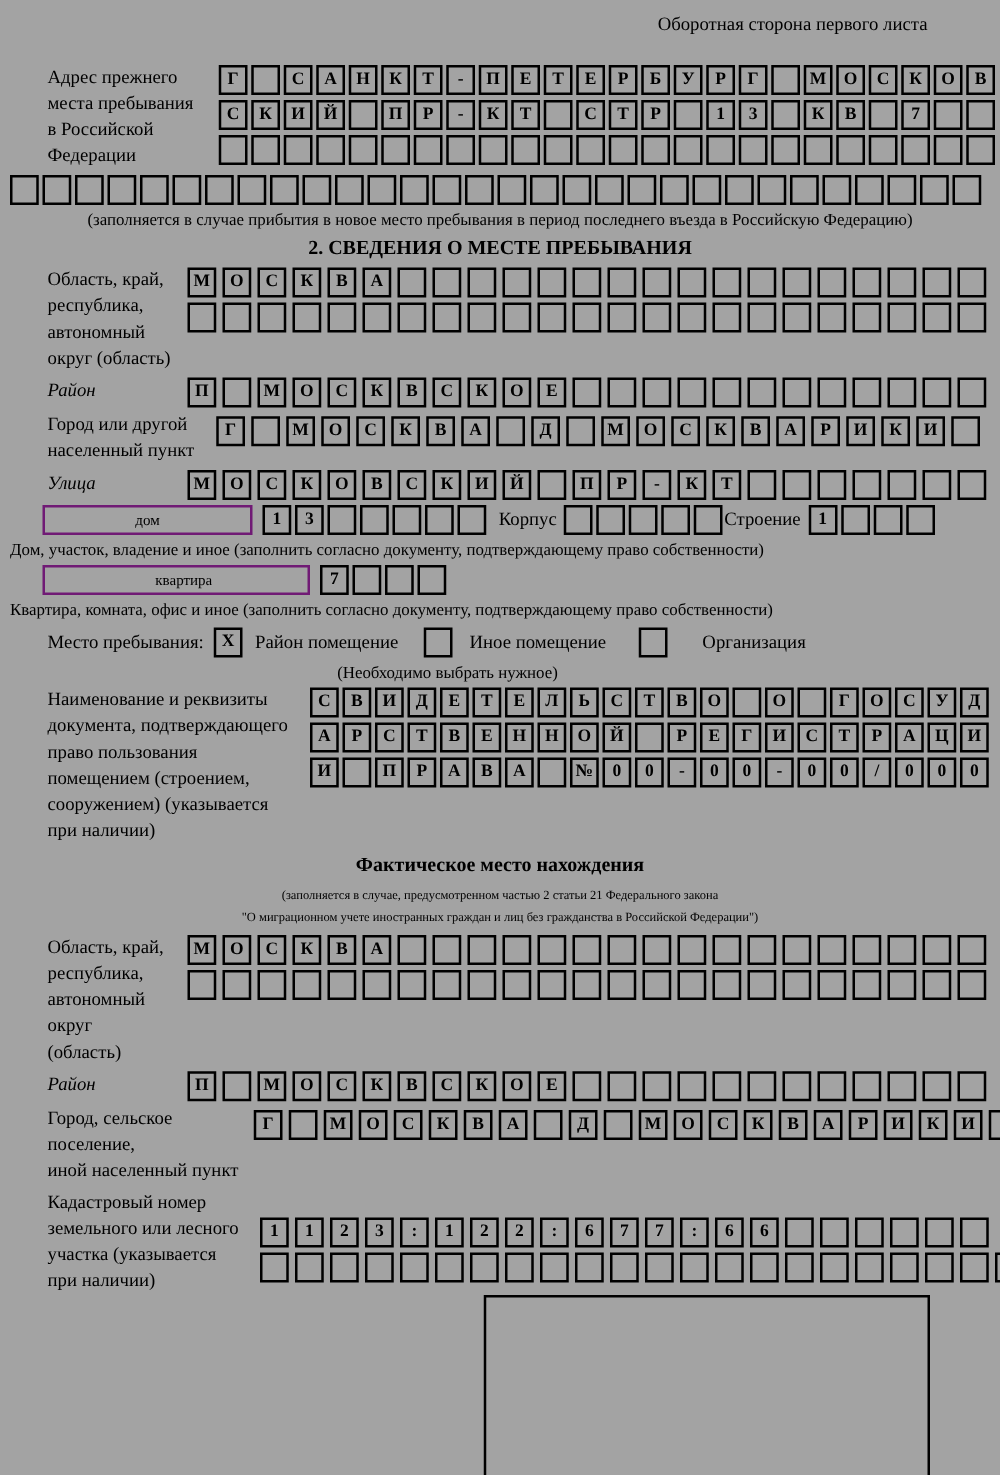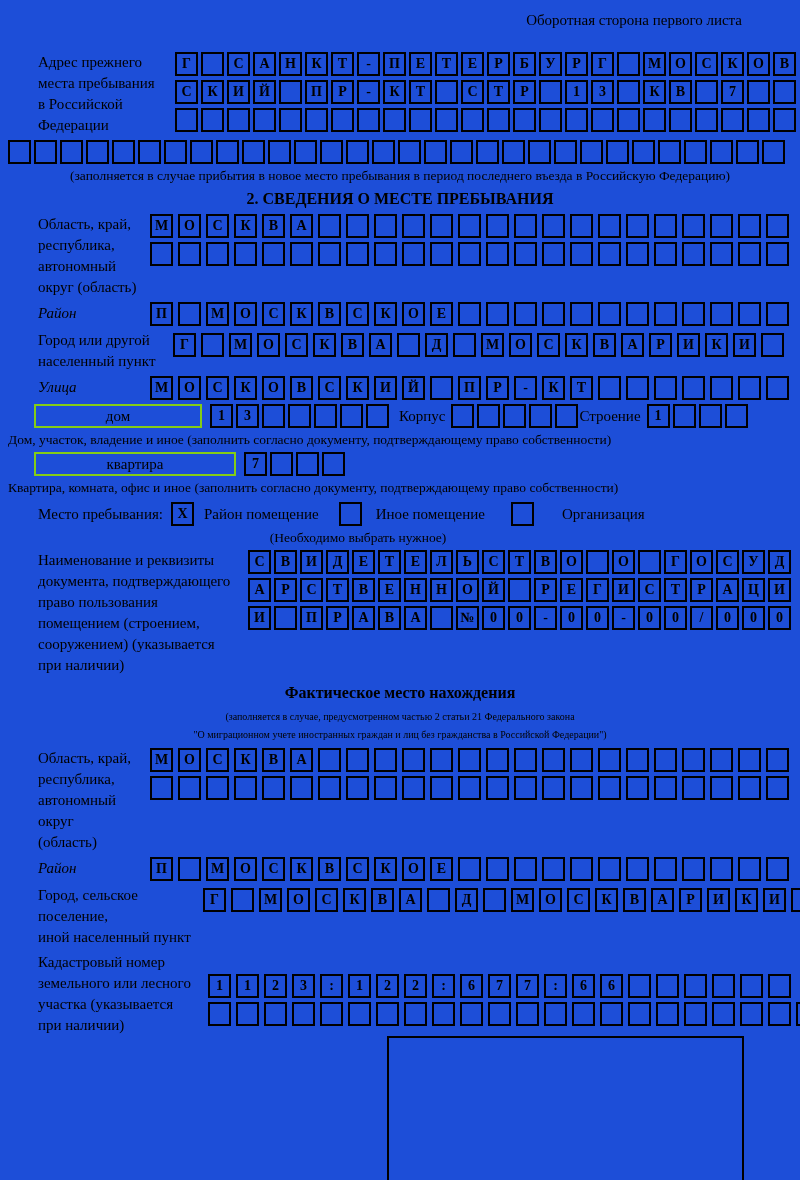--- a/index.html
+++ b/index.html
@@ -1,19 +1,19 @@
 <!DOCTYPE html>
 <html><head>
 <meta charset="utf-8">
 <style>
   html,body{margin:0;padding:0;background:#fff;}
   .sheet{
     width:800px;height:1180px;box-sizing:border-box;
     padding:12px 0 0 8px;position:relative;overflow:hidden;
-    background:#1d4ed8;color:#000;
+    background:#a3a3a3;color:#000;
     font-family:"Liberation Serif","DejaVu Serif",serif;
   }
   .hdr-note{font-size:15px;text-align:right;padding-right:58px;height:18px;}
   .frow{display:flex;align-items:flex-start;}
   .flabel{flex:none;margin-left:30px;font-size:15px;line-height:21px;}
   .flabel.single{line-height:23px;font-style:italic;}
   .multiline{white-space:pre-line;}
   .cellcol{display:flex;flex-direction:column;gap:4px;}
   .cells{display:flex;gap:3px;flex:none;}
   .cells.g5{gap:5px;}
@@ -21,21 +21,21 @@
     flex:none;display:inline-flex;align-items:center;justify-content:center;
     width:19px;height:20px;border:2px solid #000;
     font-weight:700;font-size:14px;line-height:1;
   }
   .mb4{margin-bottom:4px;}
   .note{font-size:13.5px;line-height:16px;}
   .note.center{text-align:center;margin-left:0;padding-right:8px;}
   .sec-title{font-size:16px;font-weight:700;text-align:center;padding-right:8px;margin:6px 0 4px 0;height:20px;}
   .labelbox{
     flex:none;display:inline-flex;align-items:center;justify-content:center;
-    border:2px solid #84cc16;height:20px;font-size:15px;
+    border:2px solid #701a75;height:20px;font-size:12px;
   }
   .inlinerow{display:flex;align-items:center;margin-bottom:4px;}
   .inl-label{font-size:15px;flex:none;}
   .stay-note{font-size:13.5px;margin-left:200px;width:300px;text-align:center;margin-top:2px;margin-bottom:4px;}
   .intro{font-size:10px;line-height:18px;text-align:center;padding-right:8px;white-space:pre-line;}
   .stampbox{margin-left:379px;width:353px;height:162px;border:2px solid #000;}
   .doc-label{line-height:21px;}
 </style>
 </head>
 <body>
@@ -335,21 +335,21 @@
     <div class="cells" style="margin-left:6px;">
         <span class="cell">1</span>
         <span class="cell"></span>
         <span class="cell"></span>
         <span class="cell"></span>
       </div>
   </div>
   <div class="note">Дом, участок, владение и иное (заполнить согласно документу, подтверждающему право собственности)</div>
 
   <div class="inlinerow" style="margin-top:4px;">
-    <div class="labelbox" style="margin-left:26px;width:198px;">квартира</div>
+    <div class="labelbox" style="margin-left:26px;width:198px;padding-left:12px;">квартира</div>
     <div class="cells" style="margin-left:8px;">
         <span class="cell">7</span>
         <span class="cell"></span>
         <span class="cell"></span>
         <span class="cell"></span>
       </div>
   </div>
   <div class="note">Квартира, комната, офис и иное (заполнить согласно документу, подтверждающему право собственности)</div>
 
   <div class="inlinerow" style="margin-top:6px;">

